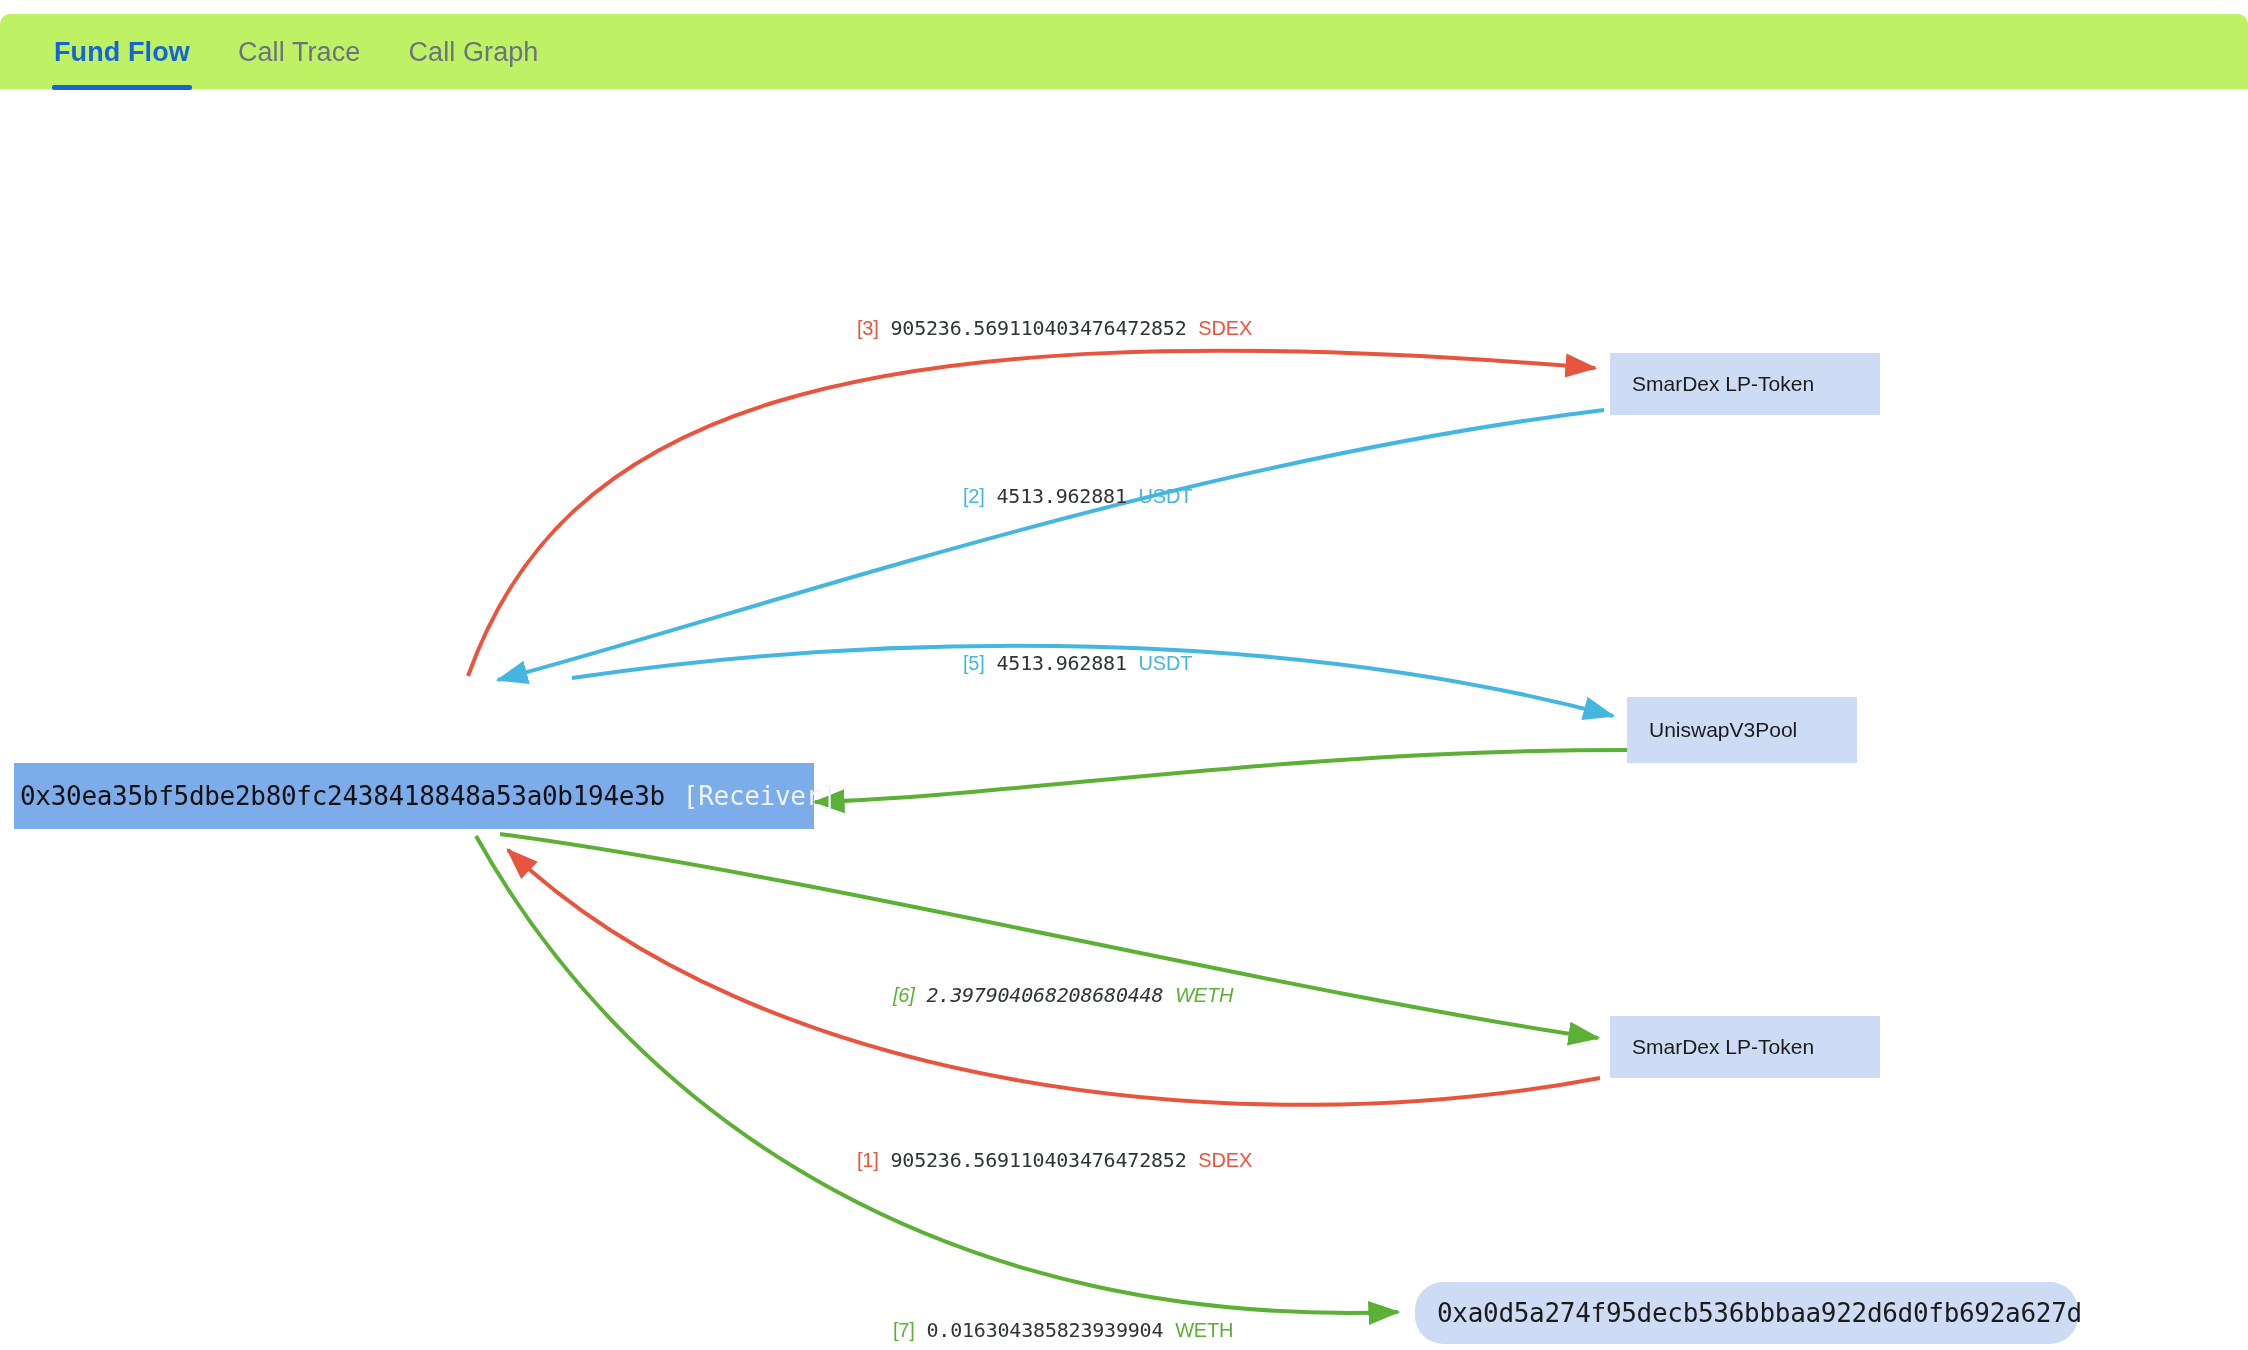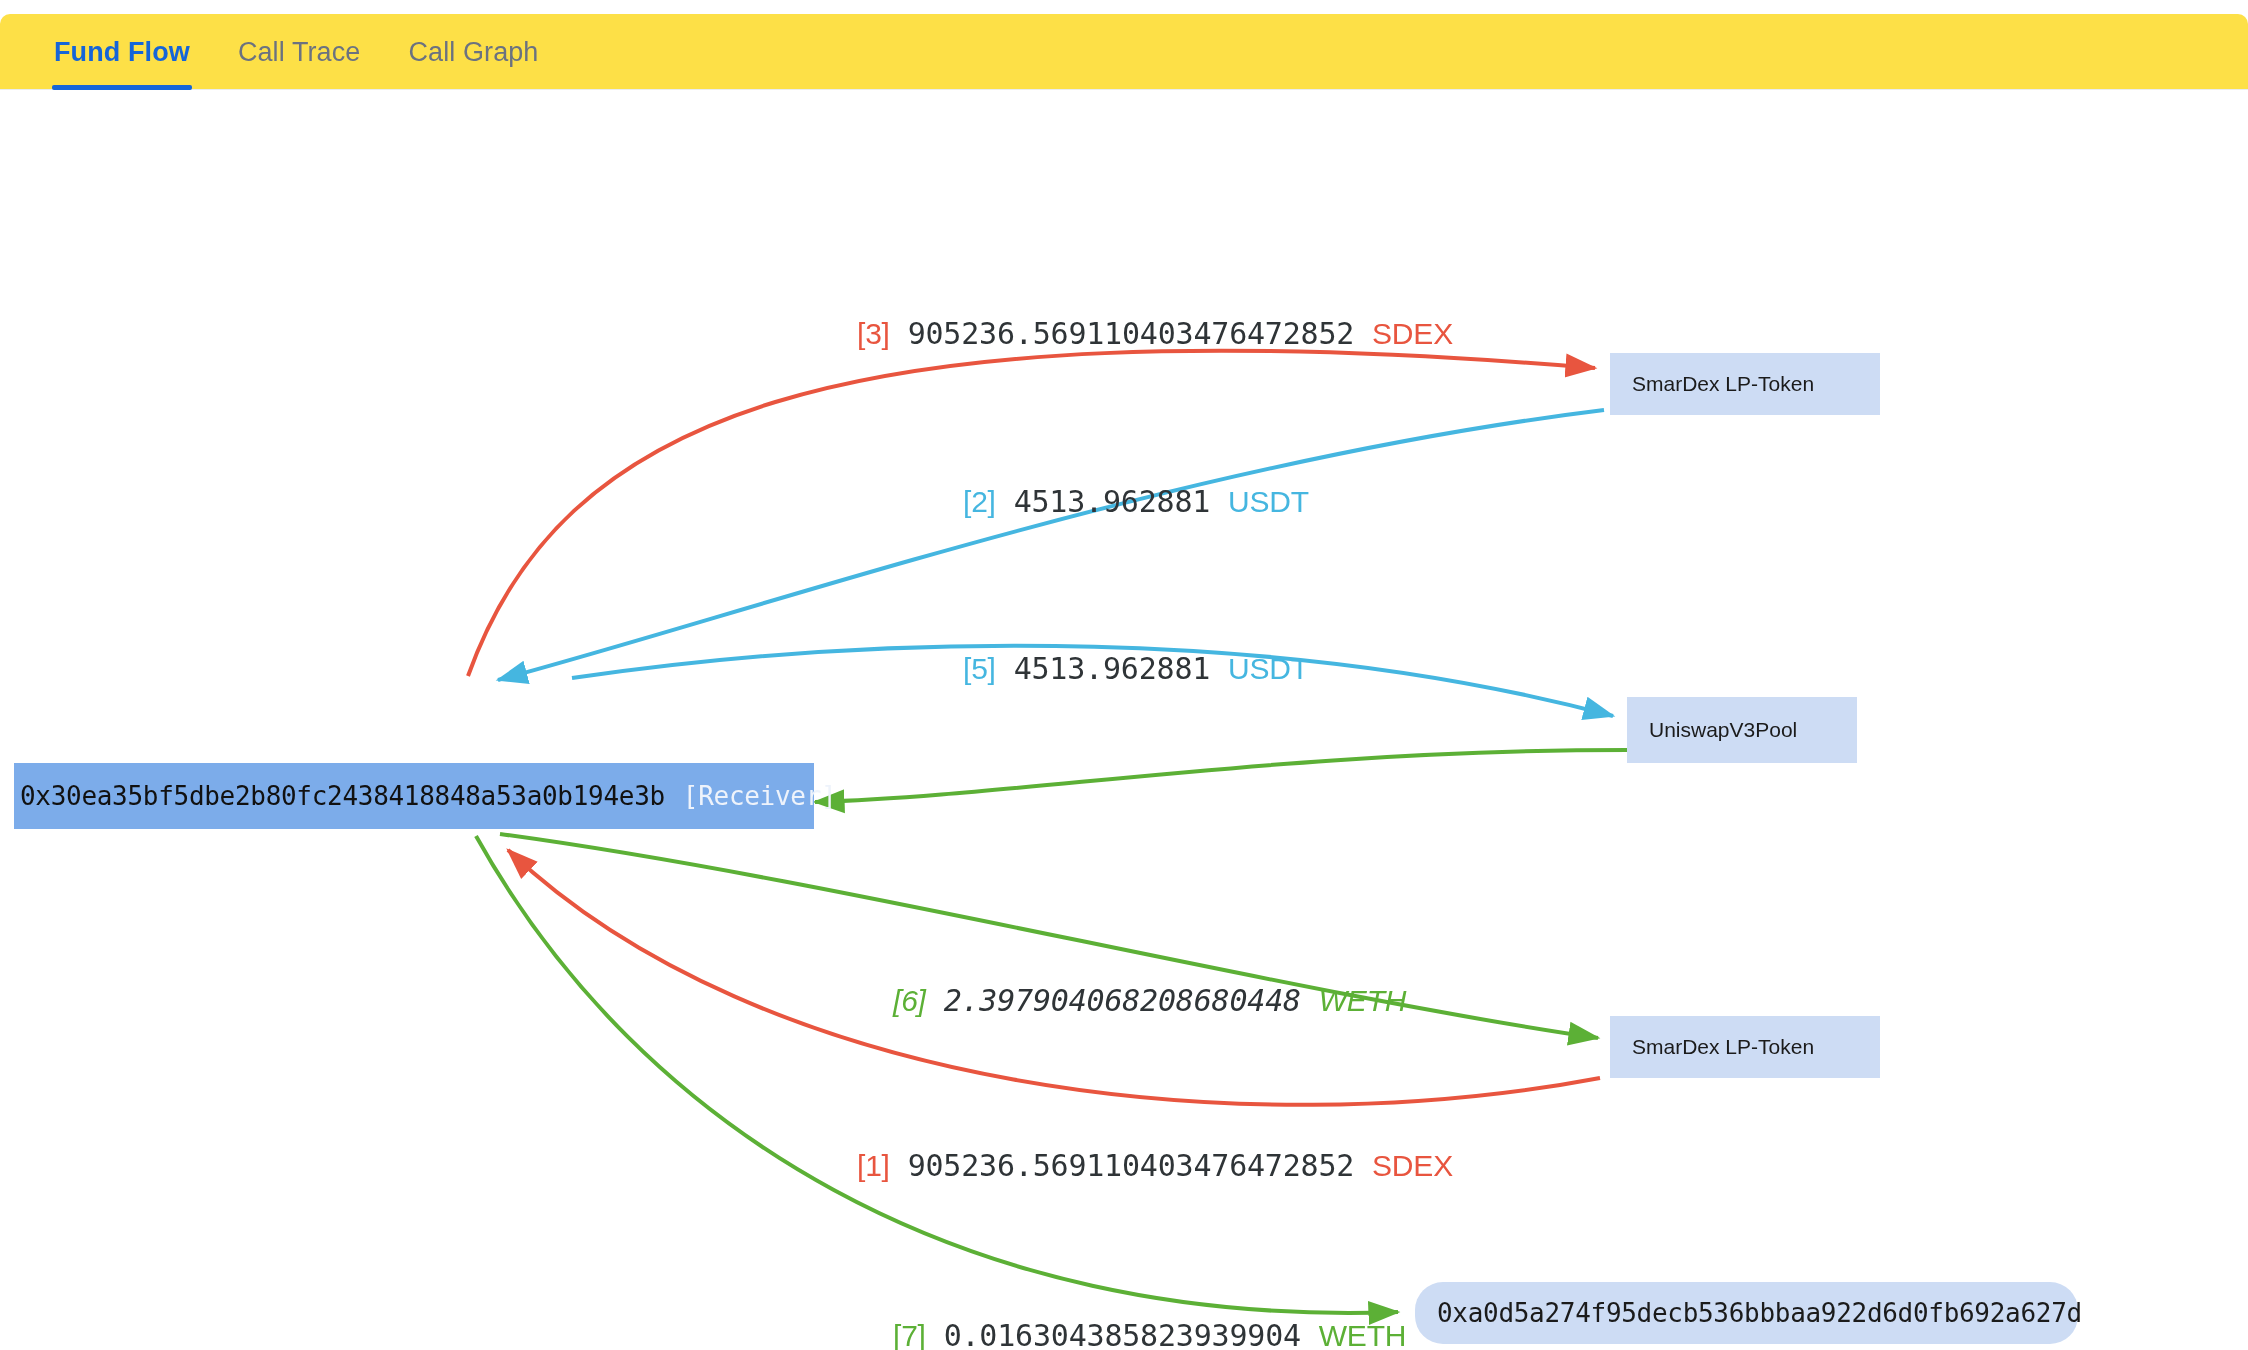--- a/index.html
+++ b/index.html
@@ -15,21 +15,21 @@
     position: relative;
   }
 
   
   .tabbar {
     position: absolute;
     left: 0;
     top: 14px;
     width: 2248px;
     height: 76px;
-    background: #fde047;
+    background: #bef264;
     border-top-left-radius: 10px;
     border-top-right-radius: 10px;
     border-bottom: 1px solid #e9ecef;
     box-sizing: border-box;
   }
   .tabs {
     position: absolute;
     left: 30px;
     top: 0;
     height: 76px;
@@ -115,21 +115,21 @@
     padding-right: 22px;
     font-family: "DejaVu Sans Mono", monospace;
     font-size: 26px;
     letter-spacing: -0.3px;
     border-radius: 28px;
   }
 
   
   .edge-label {
     position: absolute;
-    font-size: 30px;
+    font-size: 20px;
     white-space: nowrap;
     font-family: "DejaVu Sans Mono", monospace;
     letter-spacing: -0.2px;
   }
   .edge-label .idx { font-family: "Liberation Sans", sans-serif; }
   .edge-label .amt { color: #2f3437; }
   .edge-label .sym { font-family: "Liberation Sans", sans-serif; }
 
   .c-red   { color: #e8553f; }
   .c-blue  { color: #45b6e0; }

